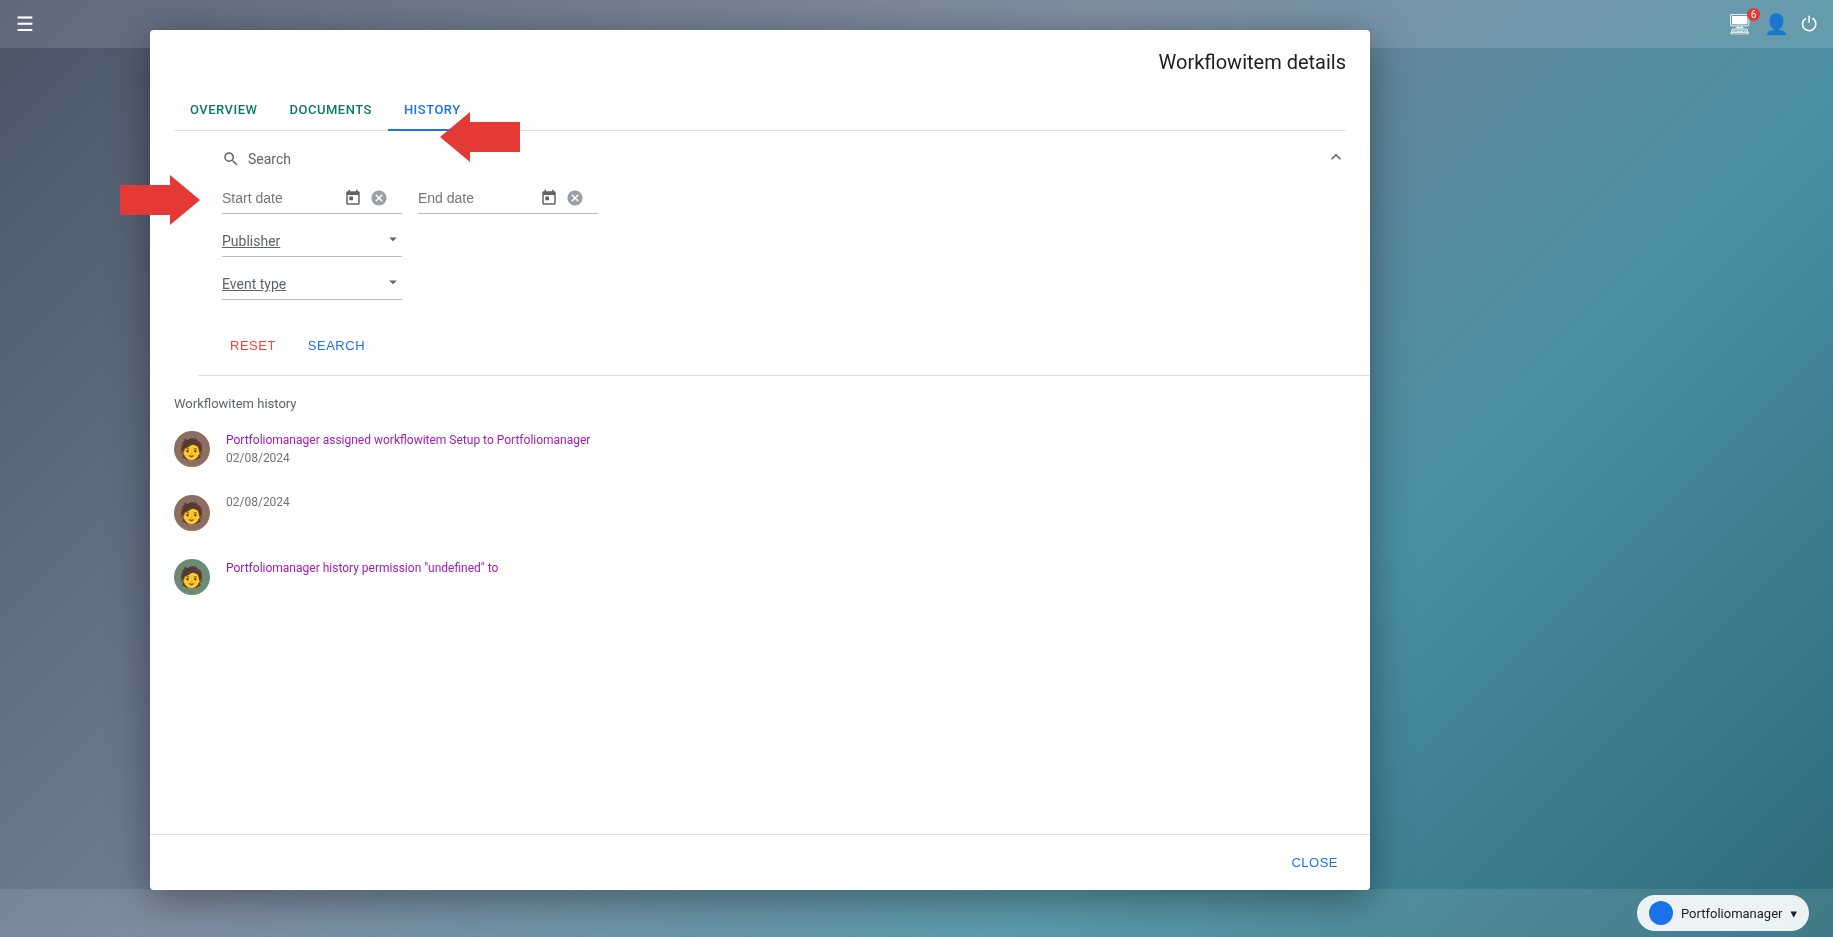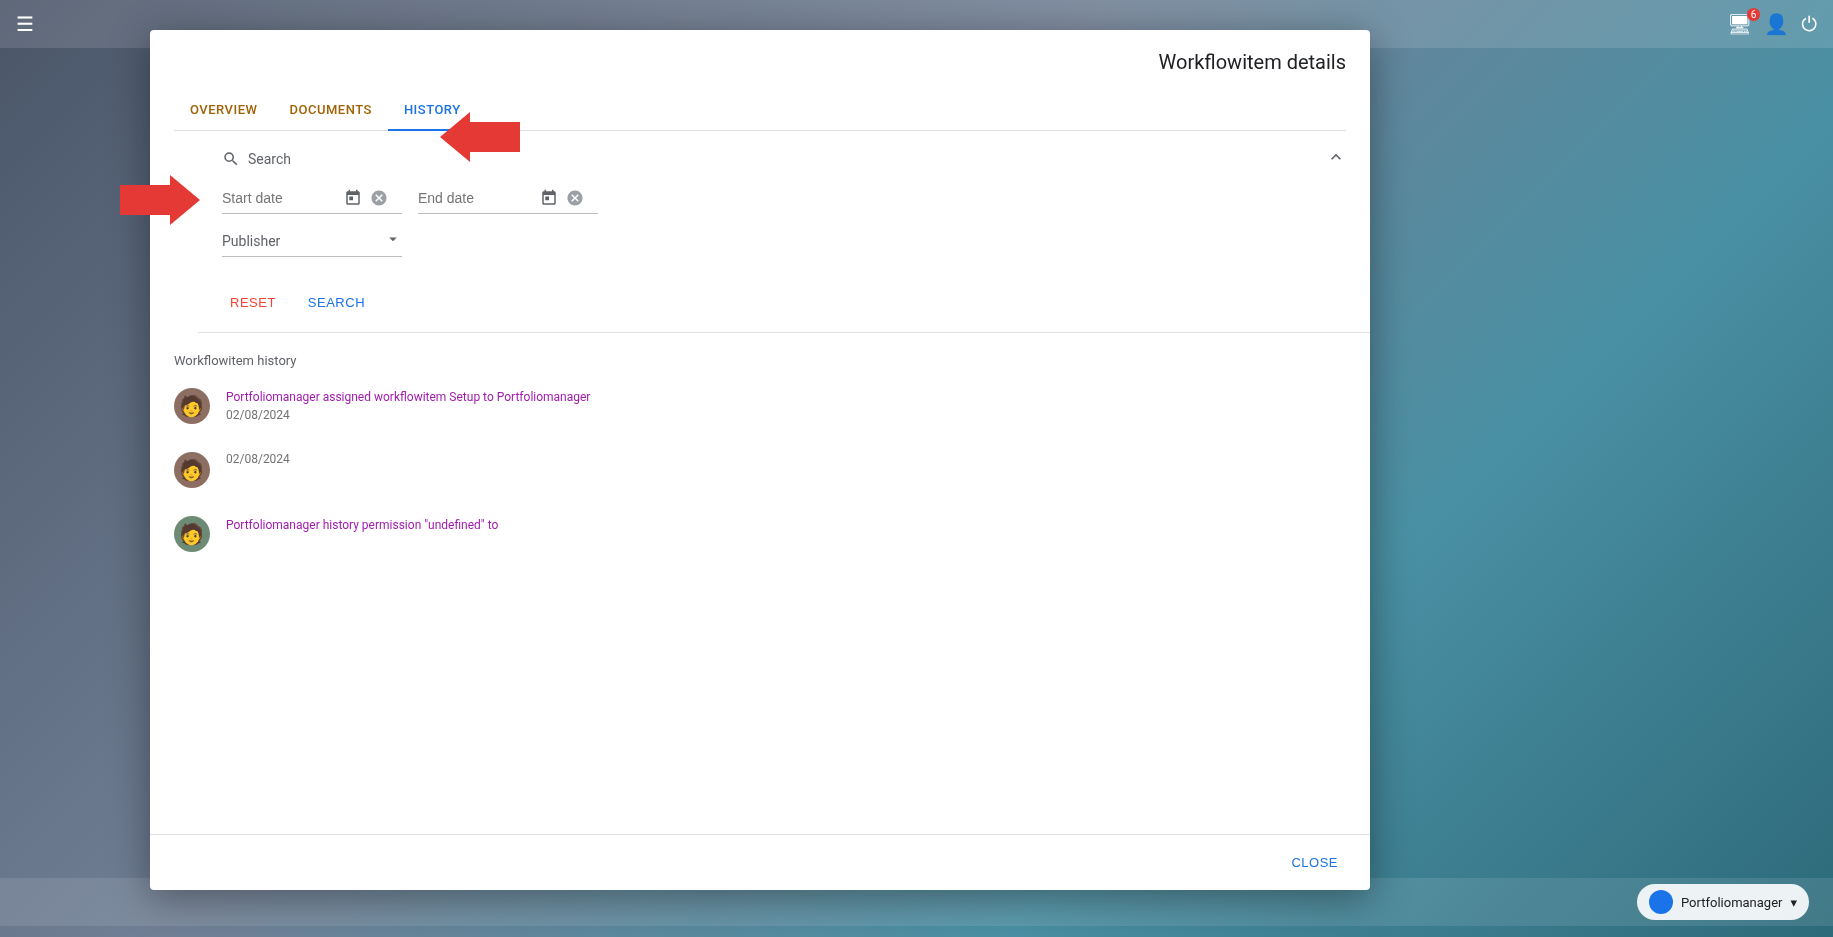--- a/index.html
+++ b/index.html
@@ -81,21 +81,21 @@
     .tabs {
       display: flex;
       gap: 0;
       border-bottom: 1px solid #e0e0e0;
     }
 
     .tab {
       padding: 12px 16px;
       font-size: 13px;
       font-weight: 500;
-      color: #a16207;
+      color: #0f766e;
       cursor: pointer;
       border-bottom: 2px solid transparent;
       margin-bottom: -1px;
       letter-spacing: 0.5px;
       text-transform: uppercase;
     }
 
     .tab.active {
       color: #1a73e8;
       border-bottom: 2px solid #1a73e8;
@@ -213,20 +213,21 @@
       display: flex;
       align-items: center;
       border-bottom: 1px solid #bdbdbd;
       padding-bottom: 4px;
     }
 
     .select-label-text {
       font-size: 14px;
       color: #5f6368;
       flex: 1;
+      text-decoration: underline;
     }
 
     .dropdown-arrow {
       color: #5f6368;
       font-size: 18px;
     }
 
     
     .search-actions {
       display: flex;
@@ -343,21 +344,21 @@
     }
 
     .arrow-right-2 {
       top: 112px;
       left: 440px;
     }
 
     
     .bottom-bar {
       position: absolute;
-      bottom: 11px;
+      bottom: 0;
       left: 0;
       right: 0;
       height: 48px;
       background: rgba(255,255,255,0.1);
       display: flex;
       align-items: center;
       justify-content: flex-end;
       padding: 0 24px;
       z-index: 1;
     }
@@ -483,20 +484,32 @@
             <span class="select-label-text">Publisher</span>
             <span class="dropdown-arrow">
               <svg width="18" height="18" viewBox="0 0 24 24" fill="#5f6368">
                   <path d="M7 10l5 5 5-5z"></path>
                 </svg>
             </span>
           </div>
         </div>
       </div>
 
+      <div class="form-row">
+        <div class="form-field select-field">
+          <div class="select-wrap">
+            <span class="select-label-text">Event type</span>
+            <span class="dropdown-arrow">
+              <svg width="18" height="18" viewBox="0 0 24 24" fill="#5f6368">
+                  <path d="M7 10l5 5 5-5z"></path>
+                </svg>
+            </span>
+          </div>
+        </div>
+      </div>
 
       <div class="search-actions">
         <button class="btn-reset">RESET</button>
         <button class="btn-search">SEARCH</button>
       </div>
     </div>
 
     <div class="history-section">
       <div class="history-title">Workflowitem history</div>
 

